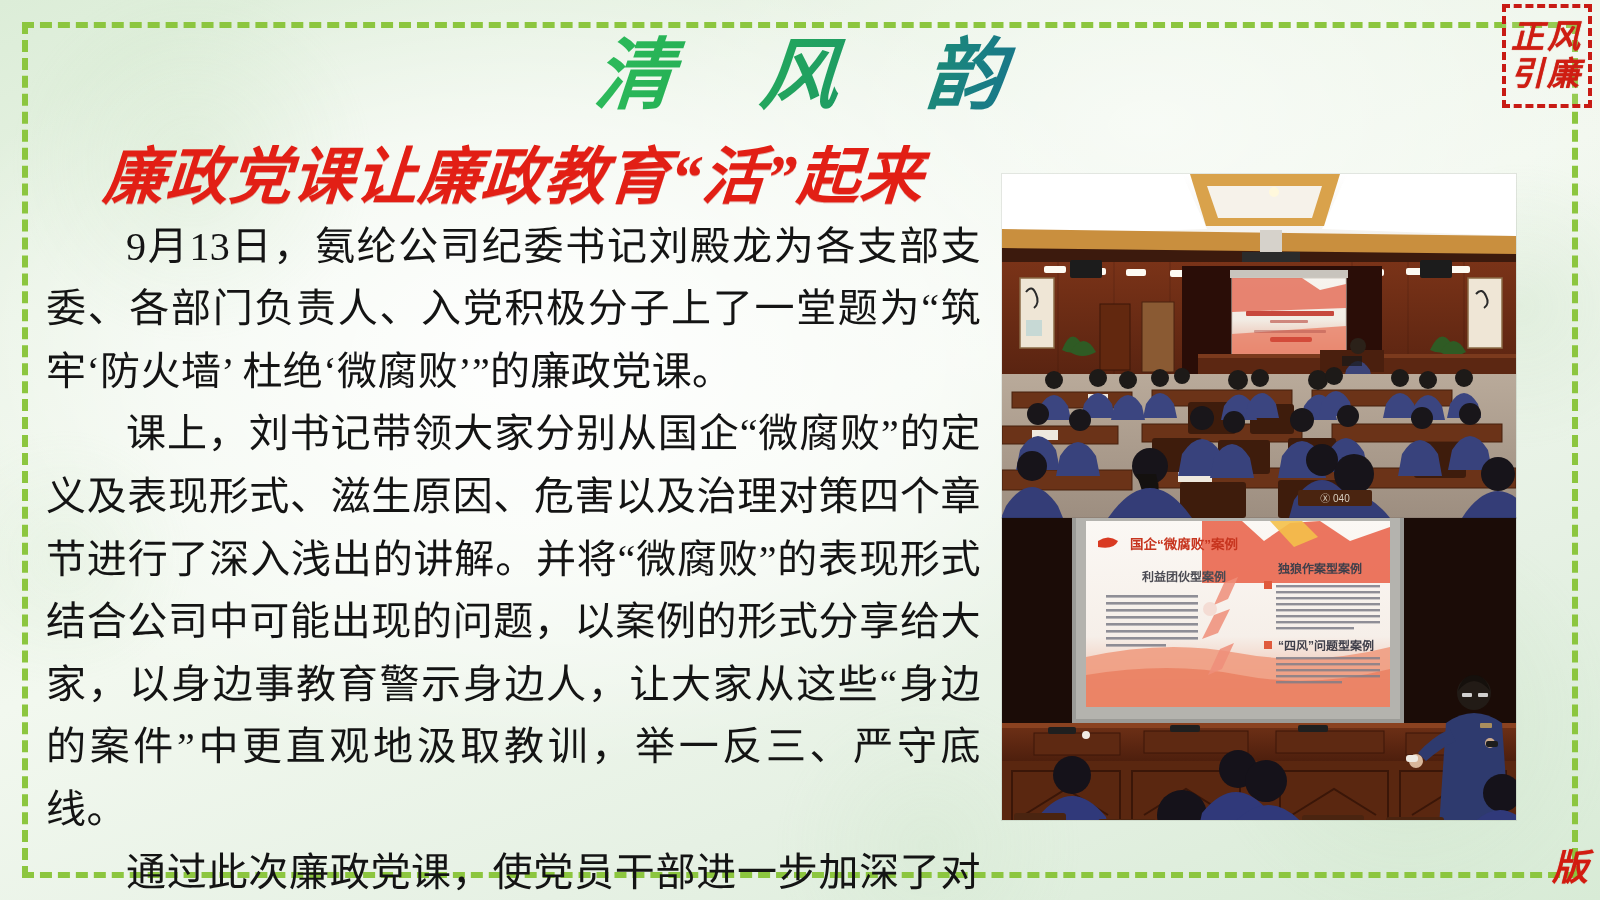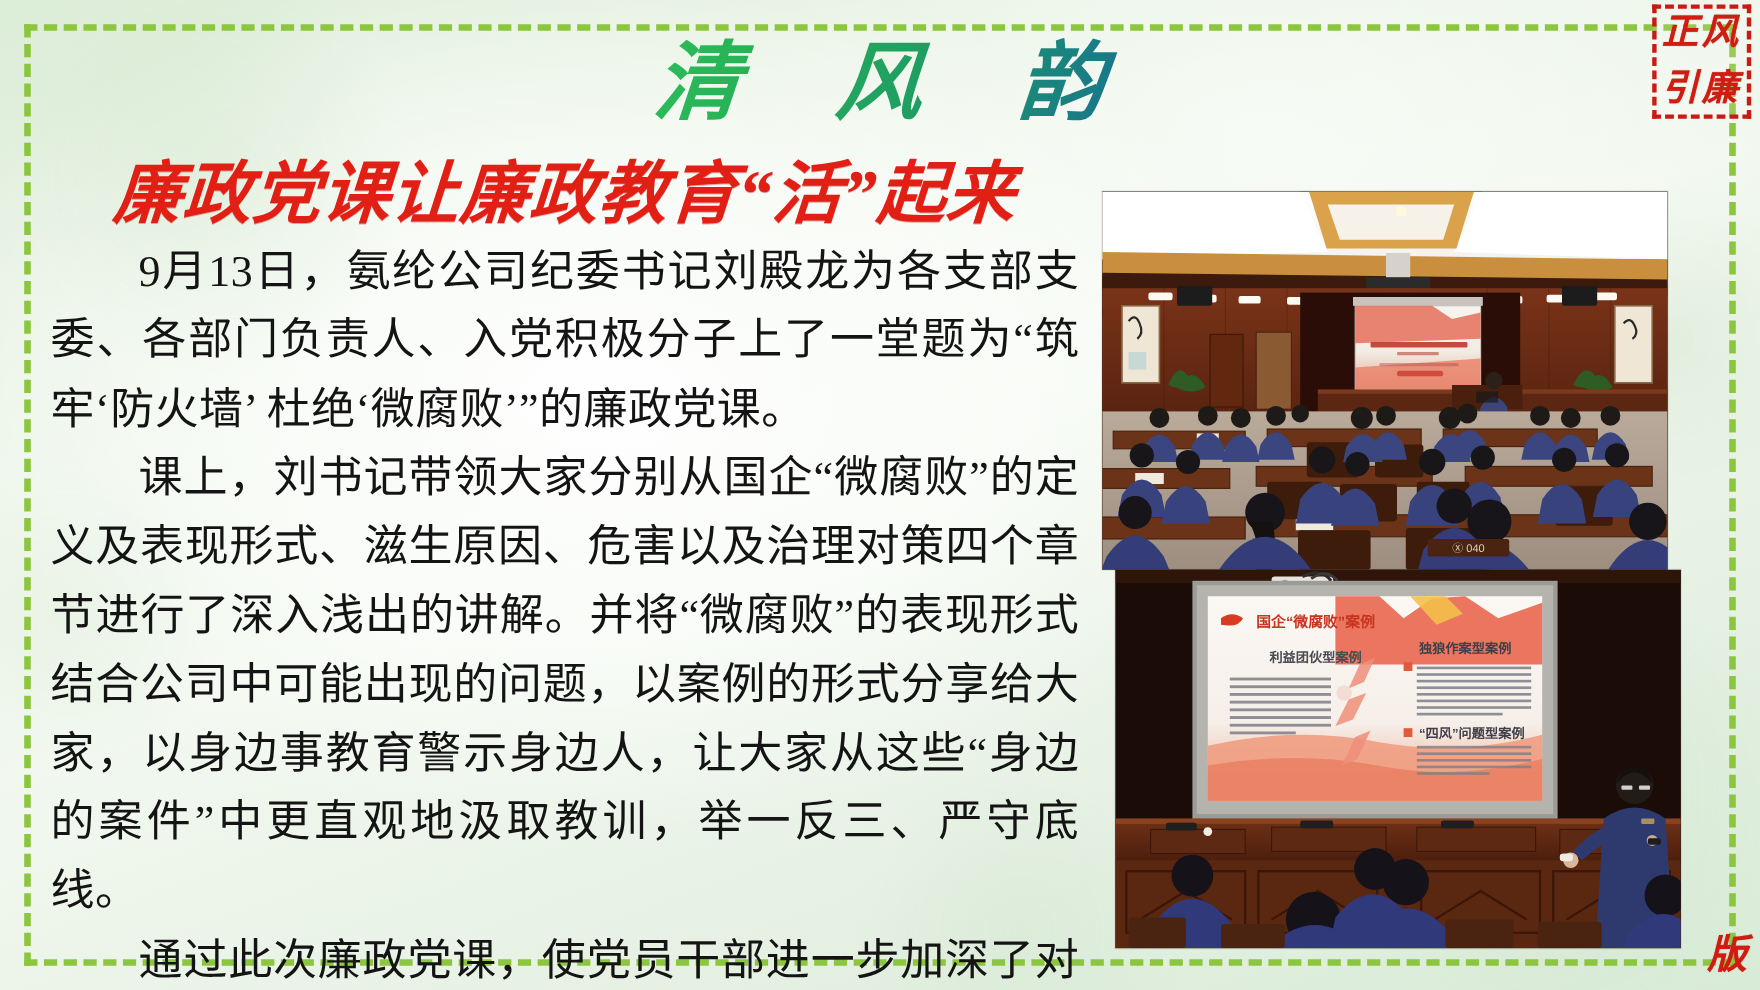--- a/index.html
+++ b/index.html
@@ -69,21 +69,21 @@
   
   #seal {
     position:absolute;
     right:8px; top:4px;
     width:90px; height:104px;
     border:4px dashed #c81b14;
     background:rgba(255,255,255,0.10);
     display:flex;
     flex-direction:column;
     align-items:center;
-    justify-content:space-between;
+    justify-content:center;
     z-index:7;
     padding:4px 0;
   }
   .seal-line {
     color:#cf1d12;
     font-family:"Liberation Serif","DejaVu Serif",serif;
     font-size:33px;
     font-weight:700;
     font-style:italic;
     letter-spacing:3px;
@@ -130,26 +130,25 @@
     left:1002px; top:174px;
     width:514px; height:344px;
     z-index:5;
     overflow:hidden;
     box-shadow:0 0 0 1px rgba(0,0,0,.08);
     background:#2b1a12;
   }
   #photo-bottom {
     position:absolute;
     left:1002px; top:518px;
-    width:514px; height:344px;
+    width:514px; height:302px;
     z-index:6;
     overflow:hidden;
     box-shadow:0 0 0 1px rgba(0,0,0,.08);
     background:#20120c;
-    margin-left:12px;
   }
   .photo-svg { display:block; width:100%; height:100%; }
 
   
   #page-mark {
     position:absolute;
     right:12px; bottom:14px;
     z-index:8;
     color:#d21b10;
     font-family:"Liberation Serif","DejaVu Serif",serif;

